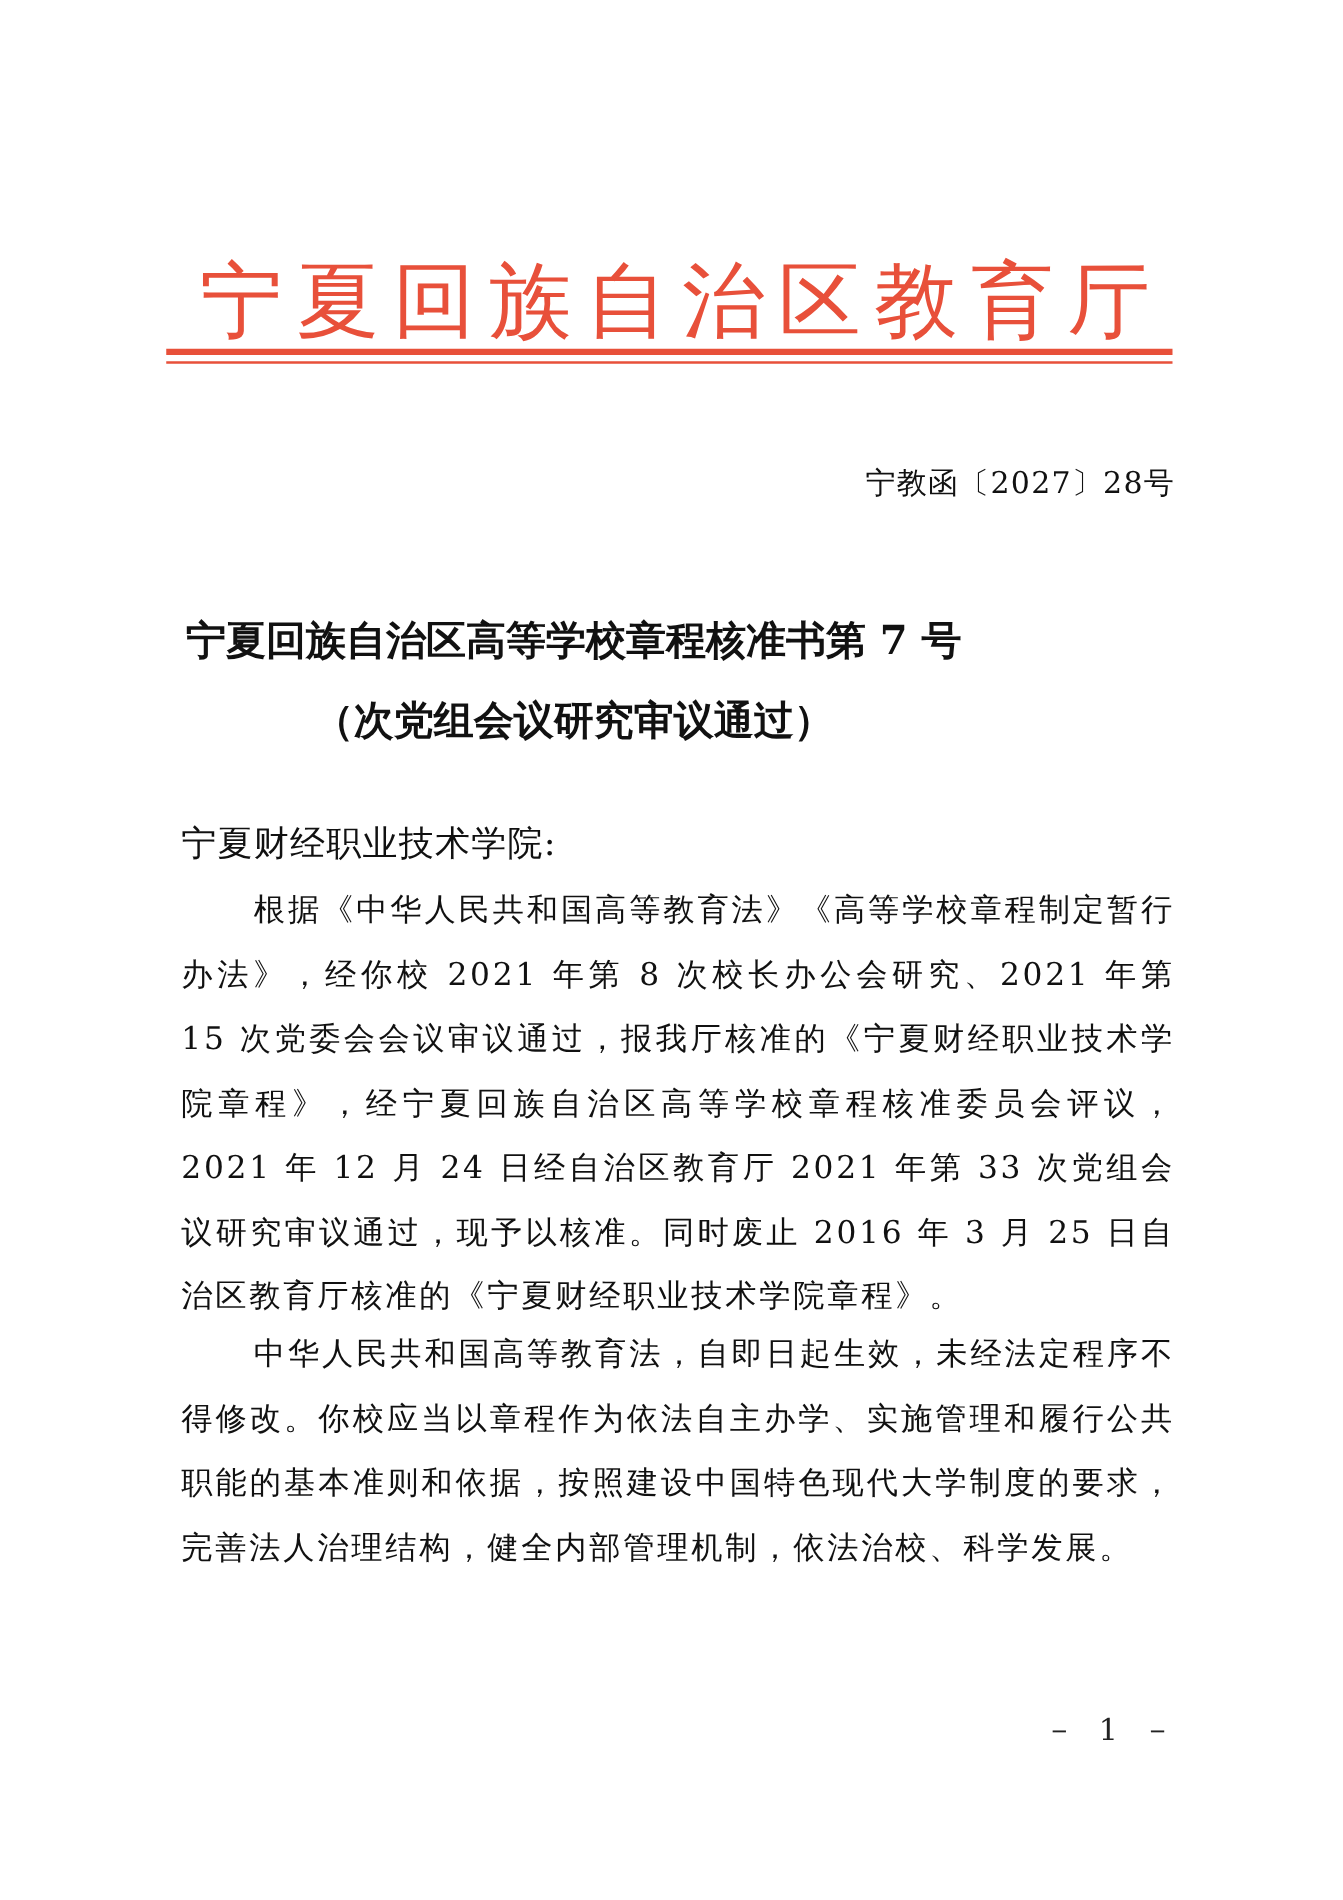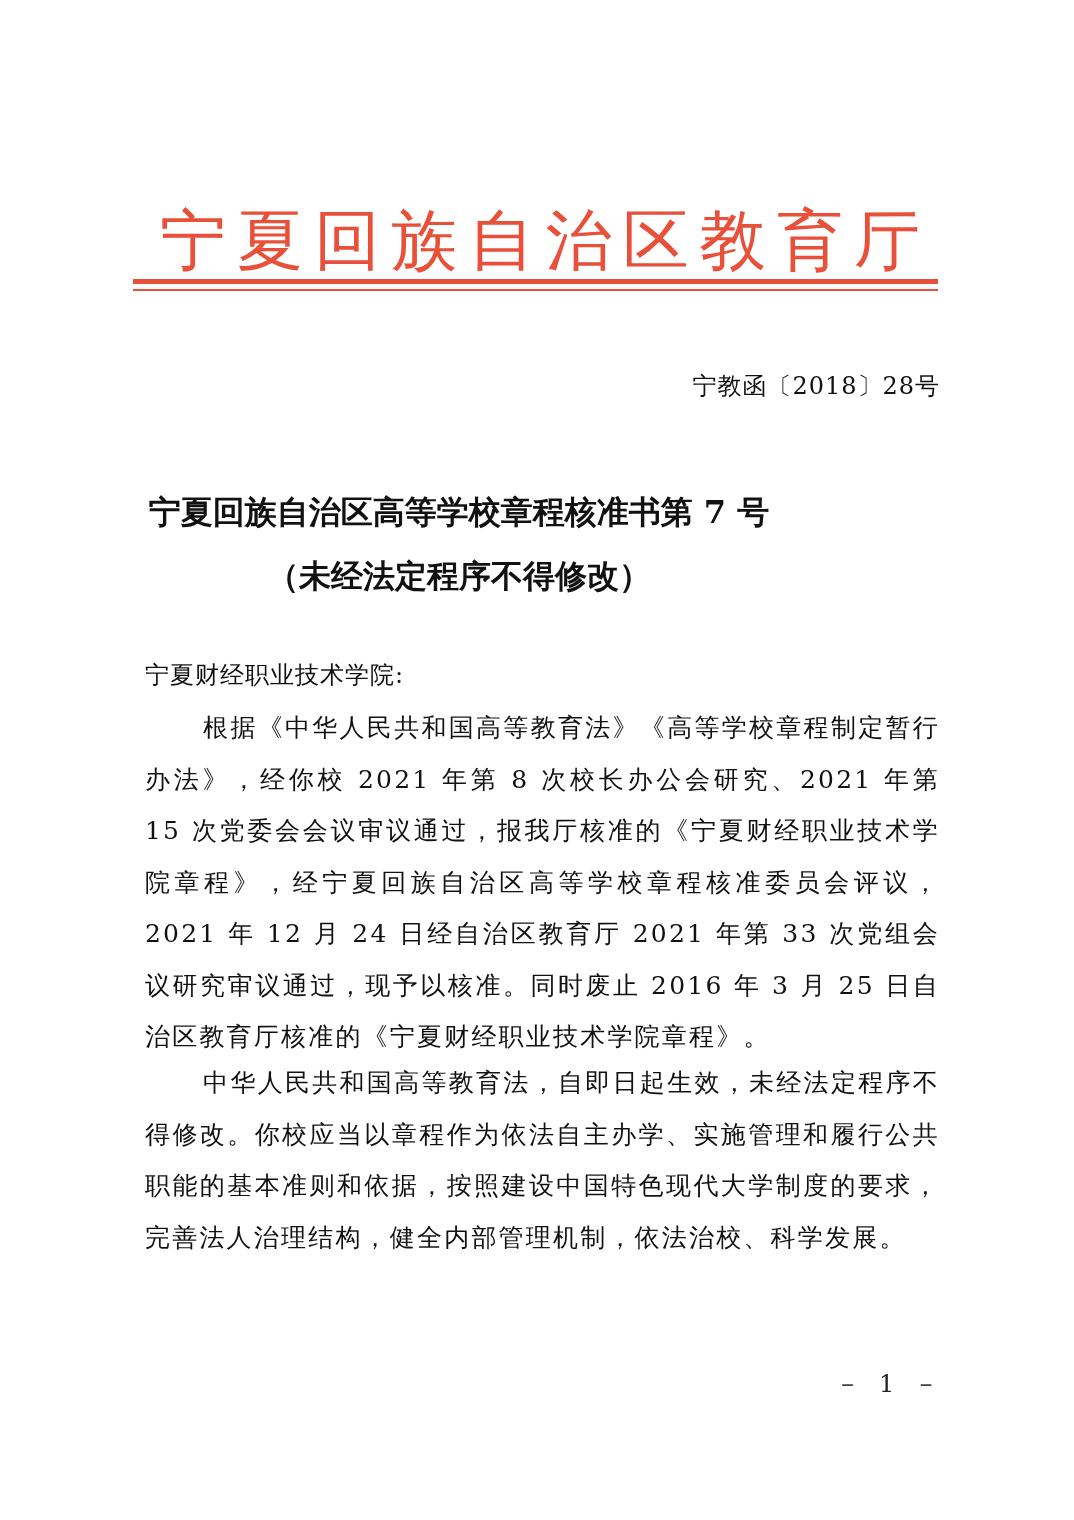--- a/index.html
+++ b/index.html
@@ -66,21 +66,21 @@
       font-size: 32px;
       line-height: 48px;
       letter-spacing: 0px;
     }
     .title-1 { top: 488px; }
     .title-2 { top: 552px; }
     .salutation {
       position: absolute;
       left: 145px;
       top: 657px;
-      font-size: 24px;
+      font-size: 28px;
       line-height: 36px;
       letter-spacing: 1px;
     }
     .body-text {
       position: absolute;
       left: 145px;
       width: 795px;
       font-size: 25px;
       line-height: 51.5px;
       letter-spacing: 2.2px;
@@ -111,24 +111,24 @@
   <span>自</span>
   <span>治</span>
   <span>区</span>
   <span>教</span>
   <span>育</span>
   <span>厅</span>
 </div>
 <div class="rule-thick"></div>
 <div class="rule-thin"></div>
 
-<div class="doc-number">宁教函〔2018〕28号</div>
+<div class="doc-number">宁教函〔2027〕28号</div>
 
 <div class="title title-1">宁夏回族自治区高等学校章程核准书第 7 号</div>
-<div class="title title-2">（未经法定程序不得修改）</div>
+<div class="title title-2">（次党组会议研究审议通过）</div>
 
 <div class="salutation">宁夏财经职业技术学院:</div>
 
 <div class="body-text para-1"><span class="indent"></span><span>根据《中华人民共和国高等教育法》《高等学校章程制定暂行办法》，经你校 2021 年第 8 次校长办公会研究、2021 年第 15 次党委会会议审议通过，报我厅核准的《宁夏财经职业技术学院章程》，经宁夏回族自治区高等学校章程核准委员会评议，2021 年 12 月 24 日经自治区教育厅 2021 年第 33 次党组会议研究审议通过，现予以核准。同时废止 2016 年 3 月 25 日自治区教育厅核准的《宁夏财经职业技术学院章程》。</span></div>
 
 <div class="body-text para-2"><span class="indent"></span><span>中华人民共和国高等教育法，自即日起生效，未经法定程序不得修改。你校应当以章程作为依法自主办学、实施管理和履行公共职能的基本准则和依据，按照建设中国特色现代大学制度的要求，完善法人治理结构，健全内部管理机制，依法治校、科学发展。</span></div>
 
 <div class="page-number">－ 1 －</div>
 
 </body></html>

